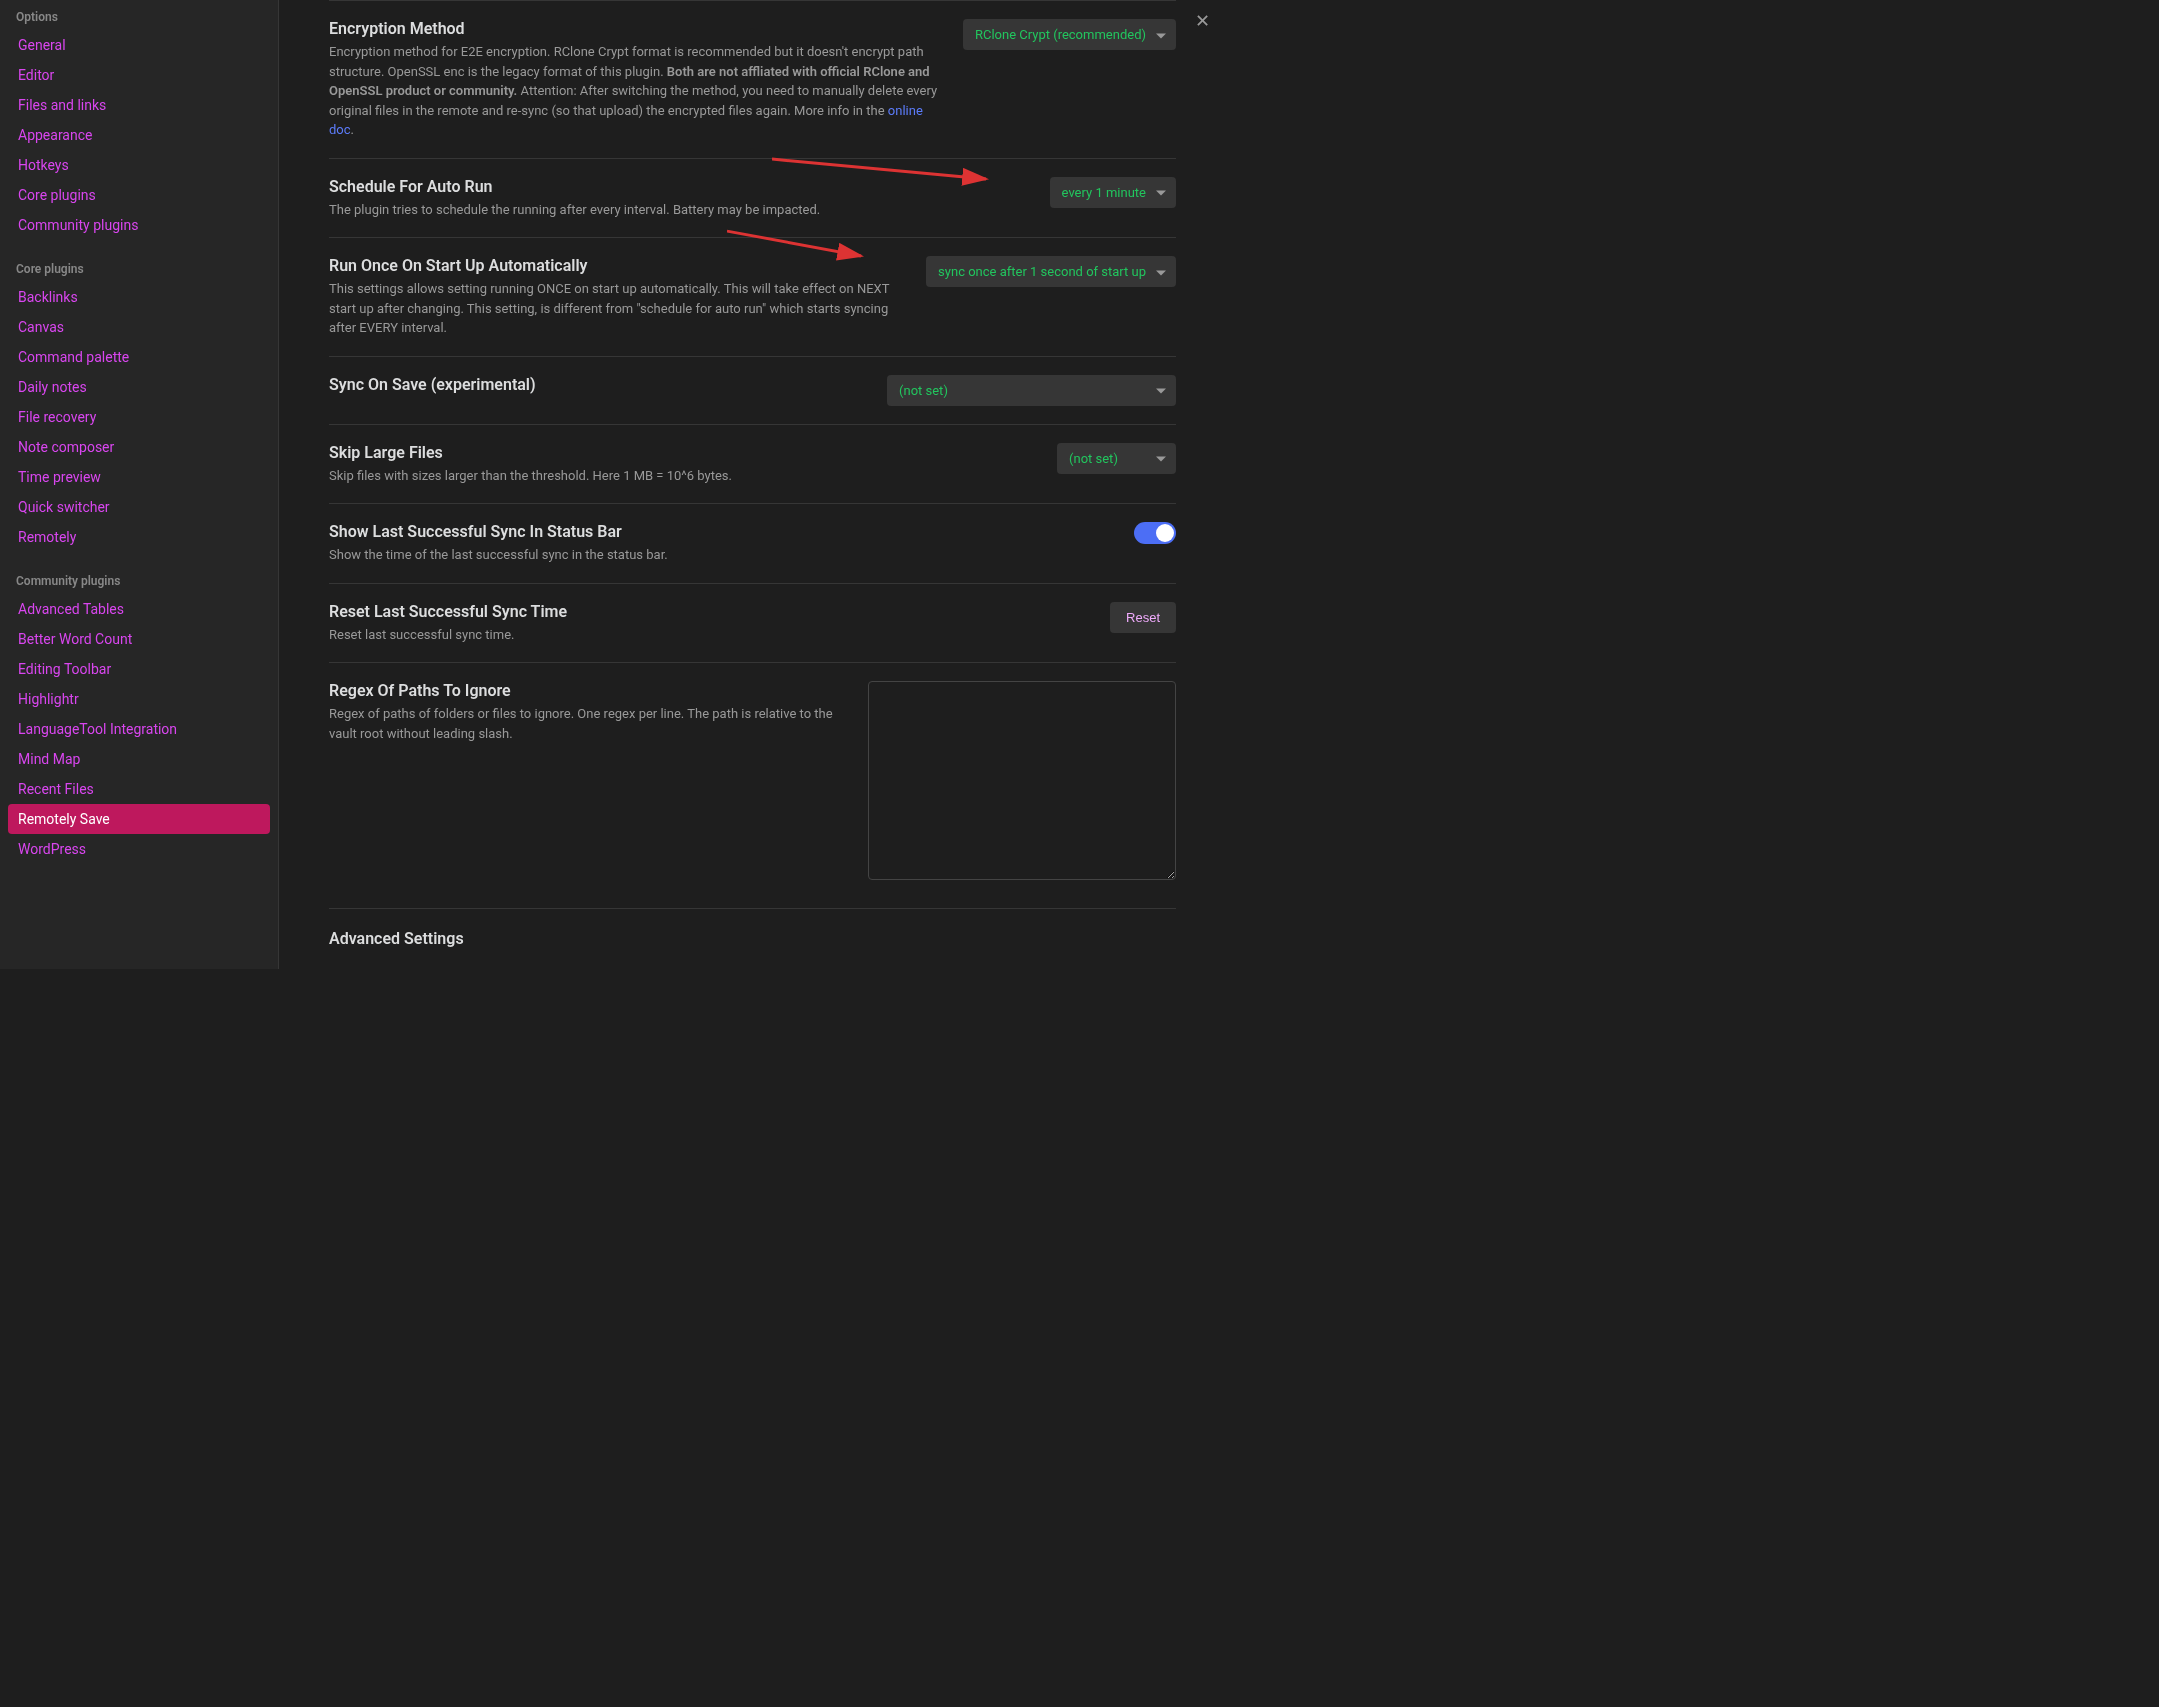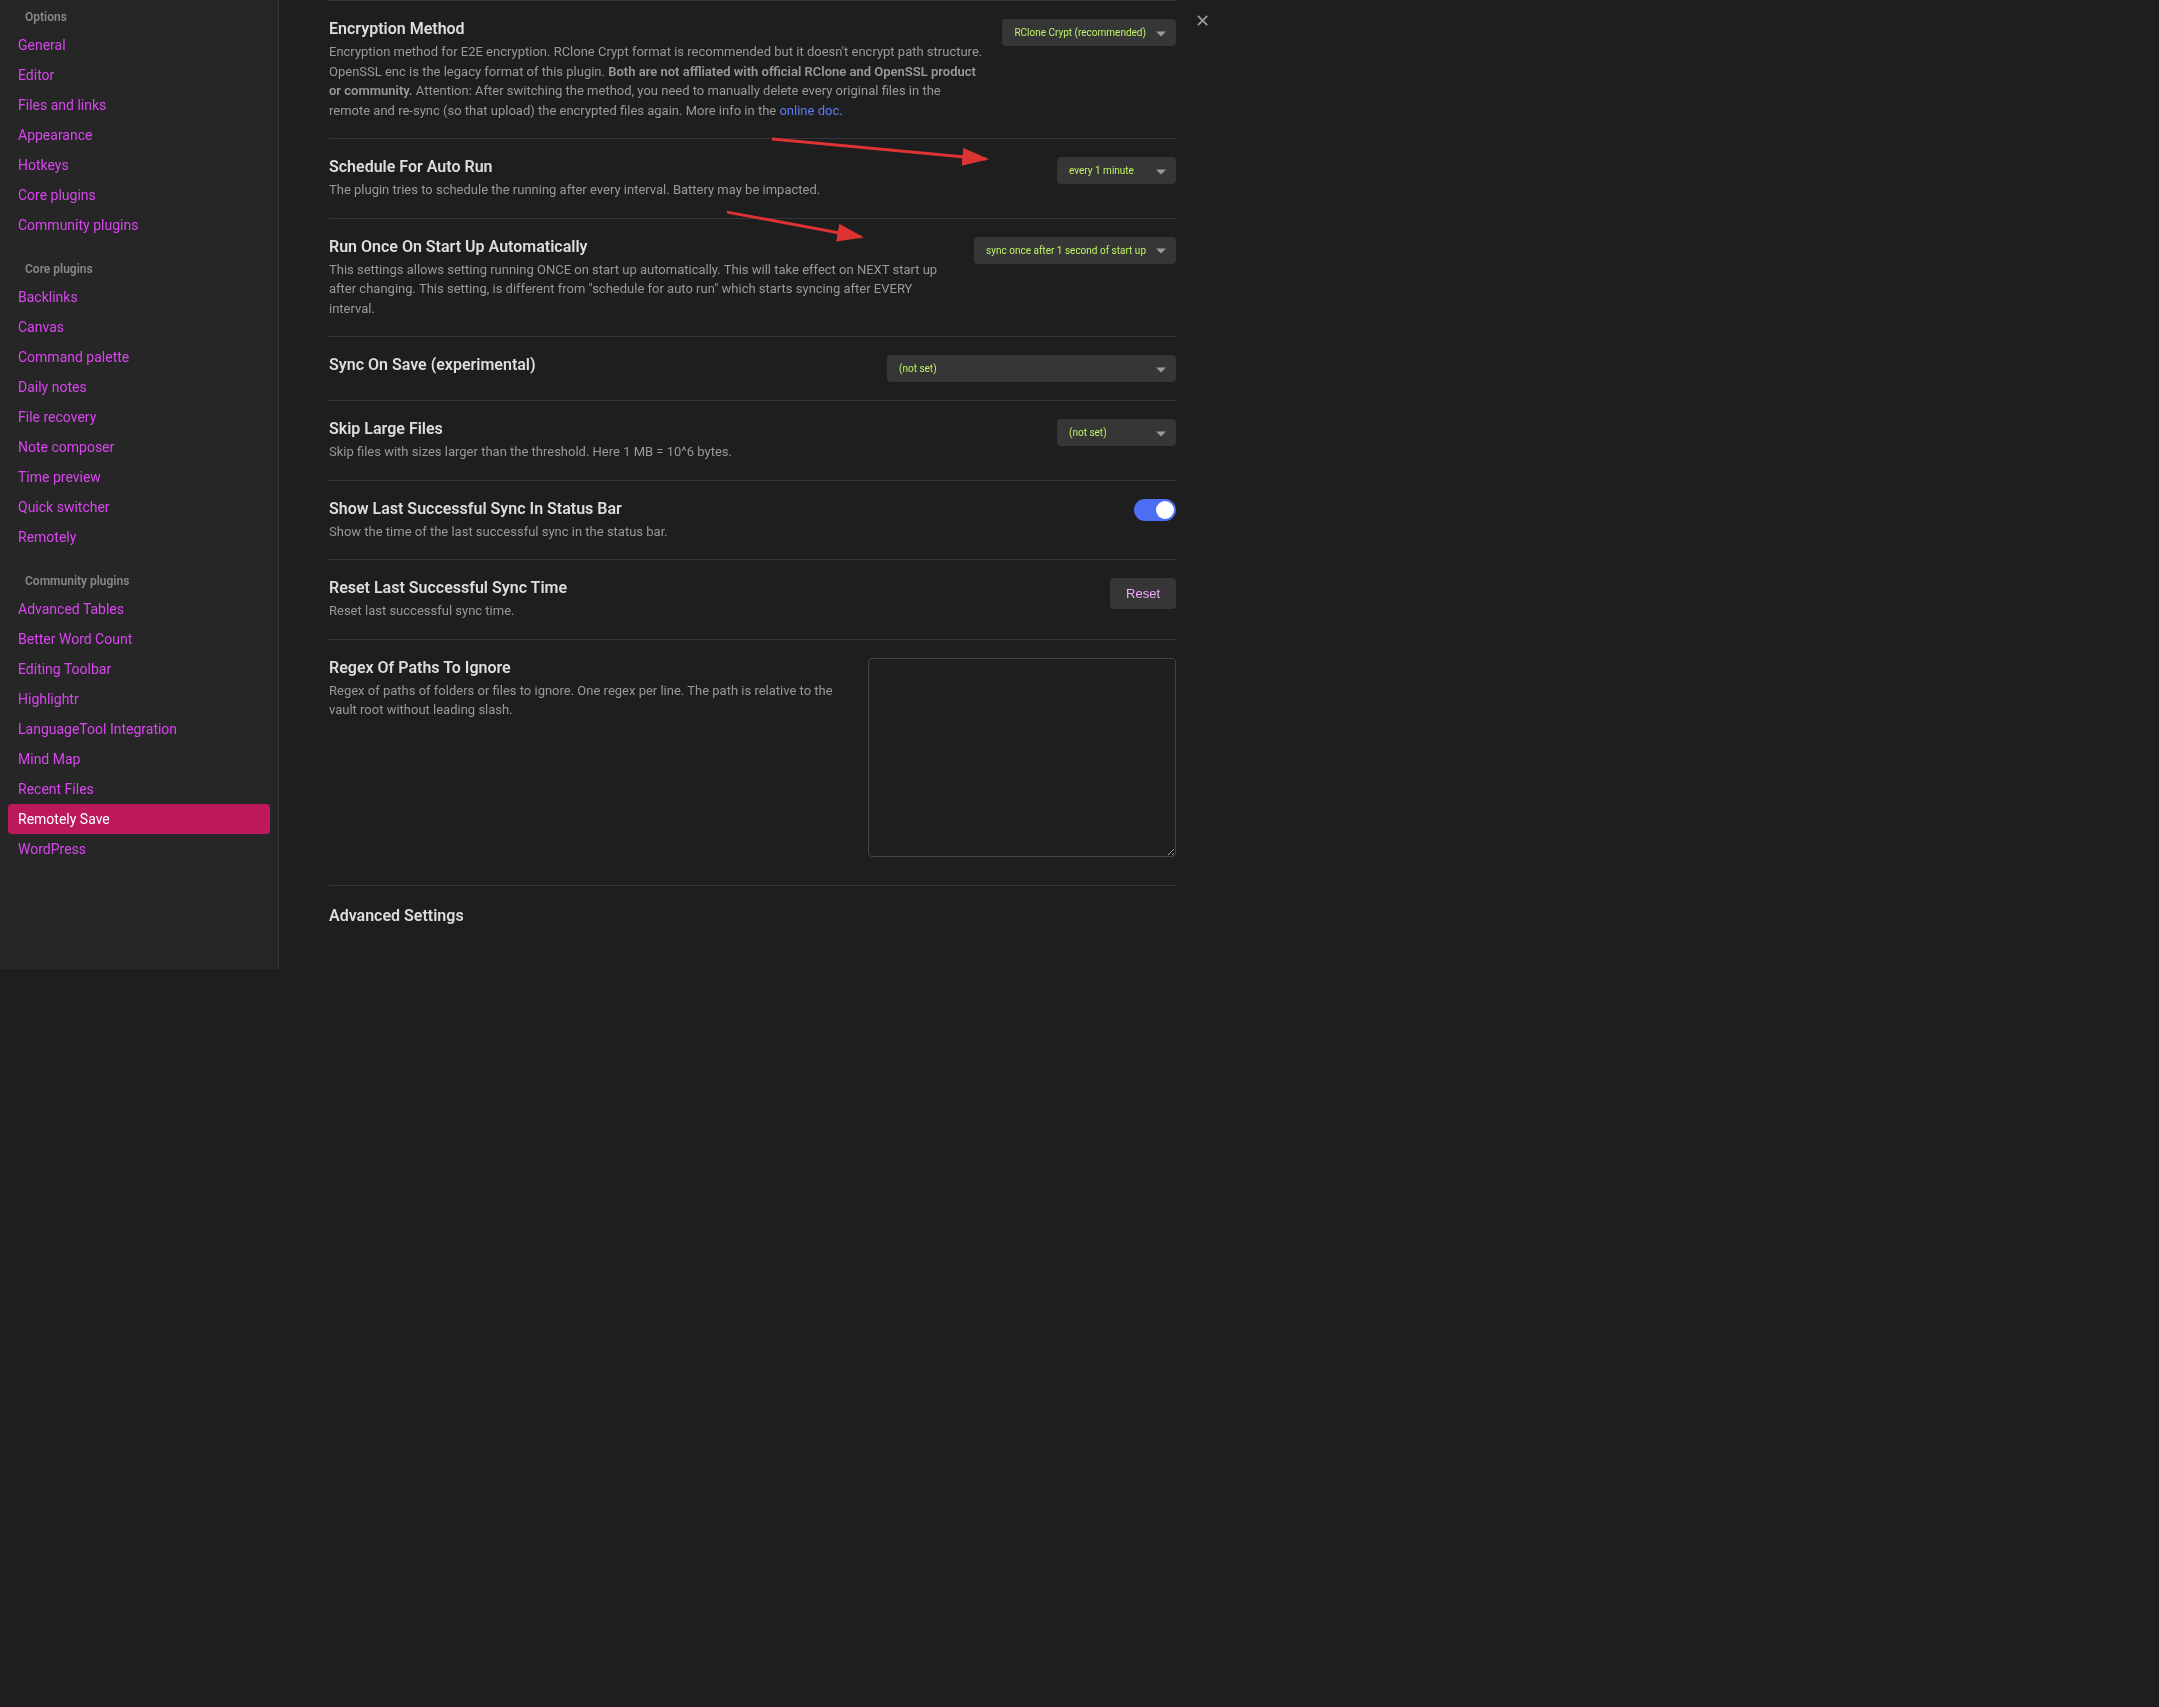--- a/index.html
+++ b/index.html
@@ -21,21 +21,20 @@
       padding: 0 8px 16px 8px;
       overflow-y: auto;
       flex-shrink: 0;
     }
     .sidebar-section-label {
       color: #888;
       font-size: 12px;
       font-weight: 600;
       padding: 10px 8px 6px 8px;
       text-transform: none;
-      margin-left: 9px;
     }
     .sidebar-item {
       padding: 7px 10px;
       color: #d946ef;
       cursor: pointer;
       border-radius: 4px;
       font-size: 14px;
     }
     .sidebar-item.active {
       background: #be185d;
@@ -84,22 +83,22 @@
       font-weight: 600;
       color: #dcddde;
       padding: 20px 0 10px 0;
       border-top: 1px solid #363636;
       margin-top: 10px;
     }
     .select-wrap {
       background: #363636;
       border-radius: 4px;
       padding: 8px 30px 8px 12px;
-      color: #bef264;
-      font-size: 10px;
+      color: #22c55e;
+      font-size: 13px;
       position: relative;
       cursor: pointer;
       min-width: 119px;
       display: inline-block;
     }
     .select-wrap::after {
       content: "";
       position: absolute;
       right: 10px;
       top: 50%;

